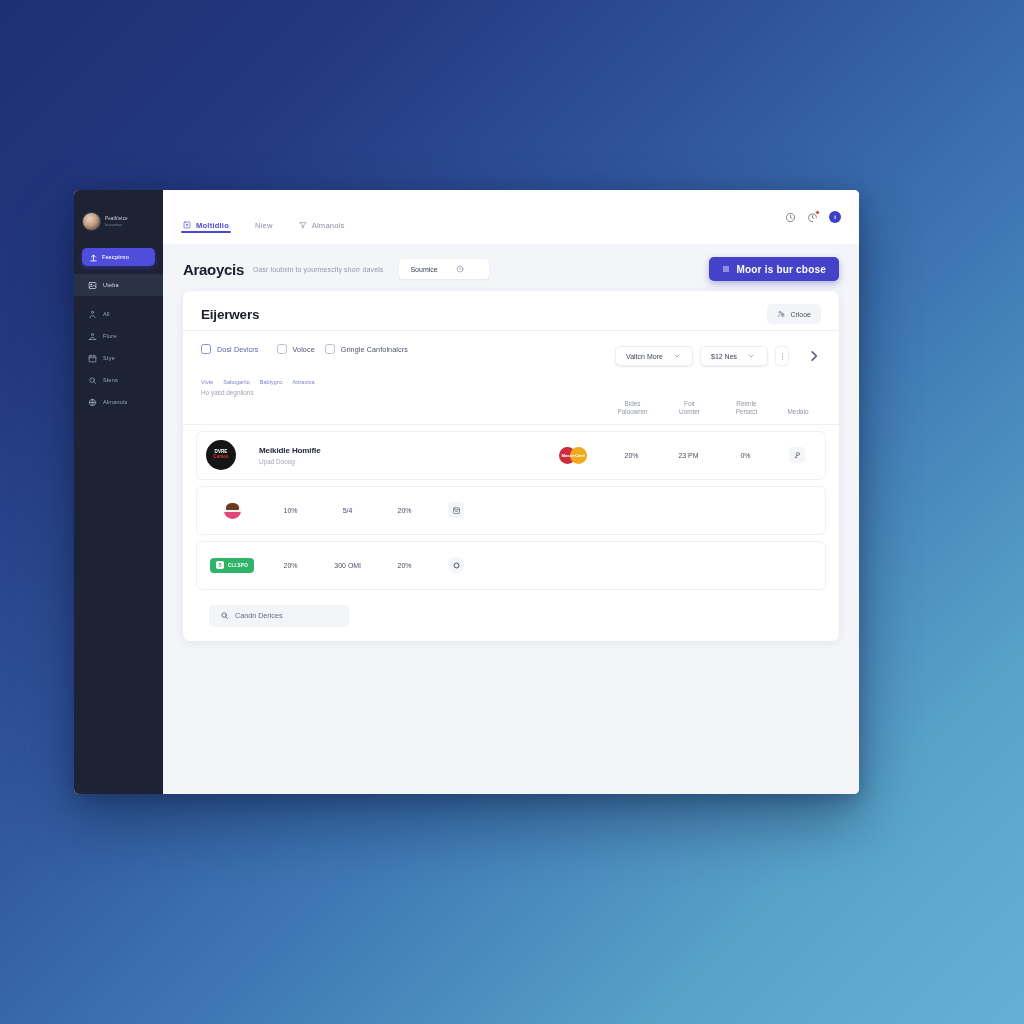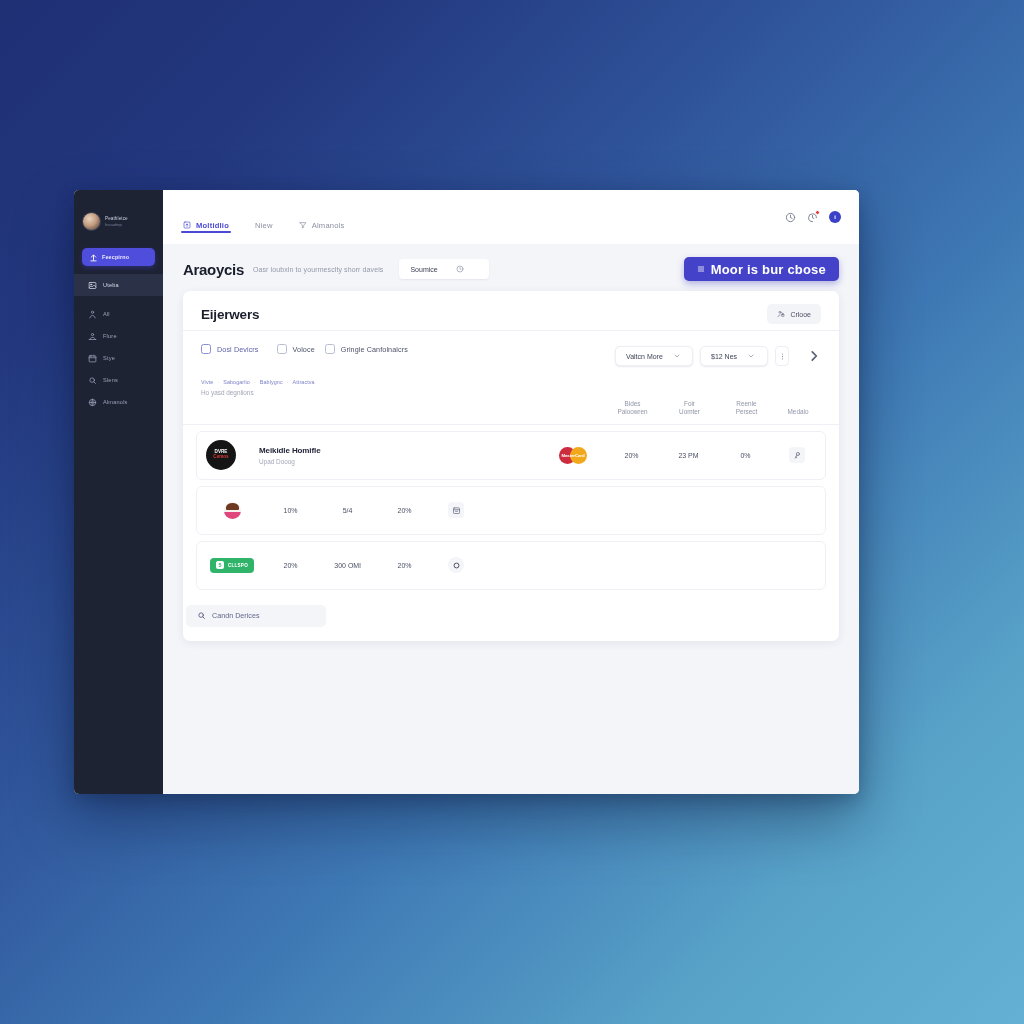--- a/index.html
+++ b/index.html
@@ -127,21 +127,21 @@
   .src-pill .lbl { font-size: 7px; color: #3b4055; }
   .src-pill .ico { width: 8px; height: 8px; }
   .src-pill .ico svg { width: 100%; height: 100%; display: block; }
 
   .primary-btn {
     margin-left: auto;
     background: #4342c9; color: #fff;
     height: 24px; border-radius: 5px;
     display: flex; align-items: center; gap: 6px;
     padding: 0 13px;
-    font-size: 13px; font-weight: bold; letter-spacing: .2px;
+    font-size: 10px; font-weight: bold; letter-spacing: .2px;
     box-shadow: 0 3px 7px rgba(55,55,180,.35);
     border: none;
   }
   .primary-btn .ico { width: 8px; height: 8px; flex: 0 0 8px; }
   .primary-btn .ico svg { width: 100%; height: 100%; display: block; }
 
   
   #card {
     margin: 0 20px; background: #fff;
     border-radius: 7px; flex: 0 0 auto;
@@ -273,21 +273,21 @@
     display: flex; align-items: center; gap: 4px; padding: 0 6px;
   }
   .green-badge .sq {
     width: 8px; height: 8px; border-radius: 2px; background: #fff;
     display:flex; align-items:center; justify-content:center;
     font-size: 5.4px; font-weight: bold; color: #2fb469;
   }
   .green-badge .gl { font-size: 4.6px; font-weight: bold; color: #fff; letter-spacing: .2px; }
 
   
-  .card-foot { padding: 6px 13px 14px 3px; }
+  .card-foot { padding: 6px 13px 14px 26px; }
   .search-pill {
     background: #f4f5f9; border-radius: 5px;
     height: 22px; width: 140px;
     display: flex; align-items: center; gap: 6px; padding: 0 11px;
   }
   .search-pill .ico { width: 9px; height: 9px; flex: 0 0 9px; }
   .search-pill .ico svg { width: 100%; height: 100%; display: block; }
   .search-pill .lbl { font-size: 7.2px; color: #61668a; }
 </style>
 </head>

